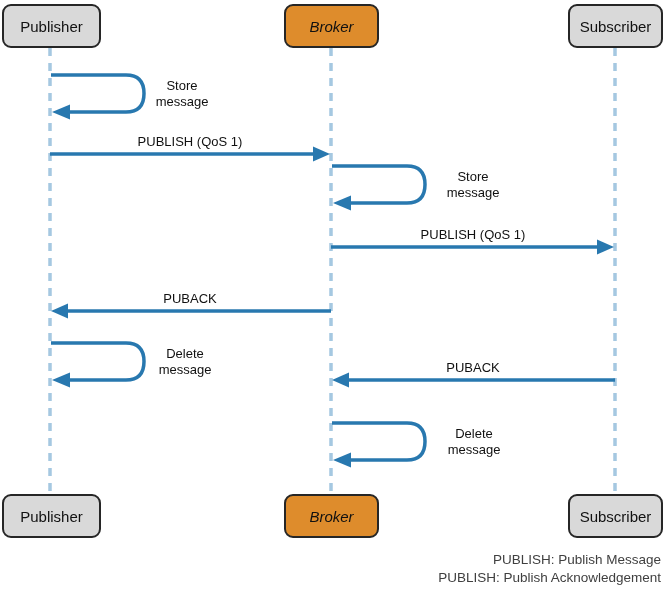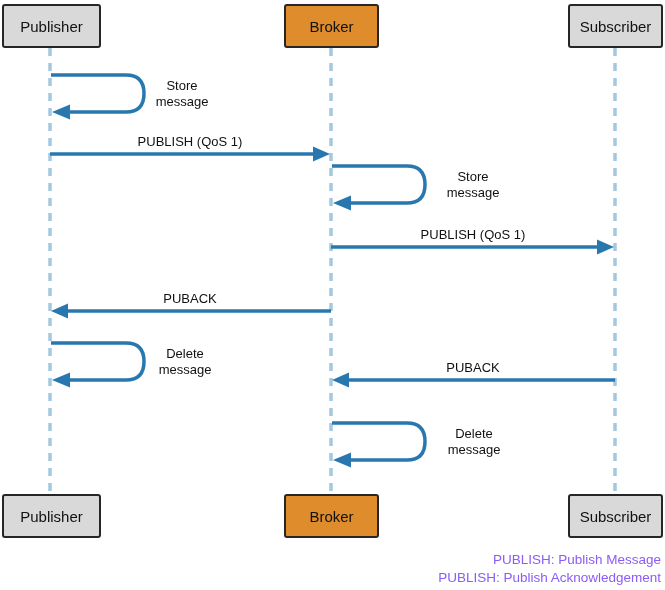--- a/index.html
+++ b/index.html
@@ -19,51 +19,51 @@
     position: absolute;
     left: 0;
     top: 0;
     width: 665px;
     height: 590px;
   }
   .actor-box {
     position: absolute;
     height: 40px;
     border: 2px solid #262626;
-    border-radius: 3px;
+    border-radius: 9px;
     display: flex;
     align-items: center;
     justify-content: center;
     font-size: 15px;
     color: #111111;
     box-sizing: content-box;
   }
   .actor-gray { background: #d9d9d9; }
-  .actor-orange { background: #de8c2c; }
+  .actor-orange { background: #de8c2c; font-style: italic; }
   .msg-label {
     position: absolute;
     transform: translate(-50%, -50%);
     font-size: 13px;
     line-height: 1.25;
     color: #111111;
     text-align: center;
     white-space: nowrap;
   }
   .msg-label.wrap {
     white-space: normal;
     width: 70px;
   }
   .legend {
     position: absolute;
     right: 4px;
     top: 551px;
     text-align: right;
     font-size: 13.5px;
     line-height: 1.33;
-    color: #8b5cf6;
+    color: #404040;
   }
 </style>
 </head>
 <body>
 
 <div class="stage">
 
   <svg class="layer-svg" viewBox="0 0 665 590" xmlns="http://www.w3.org/2000/svg">
 
     <line x1="50" y1="48" x2="50" y2="494" stroke="#a5c8e1" stroke-width="3.5" stroke-dasharray="8 7"></line>

